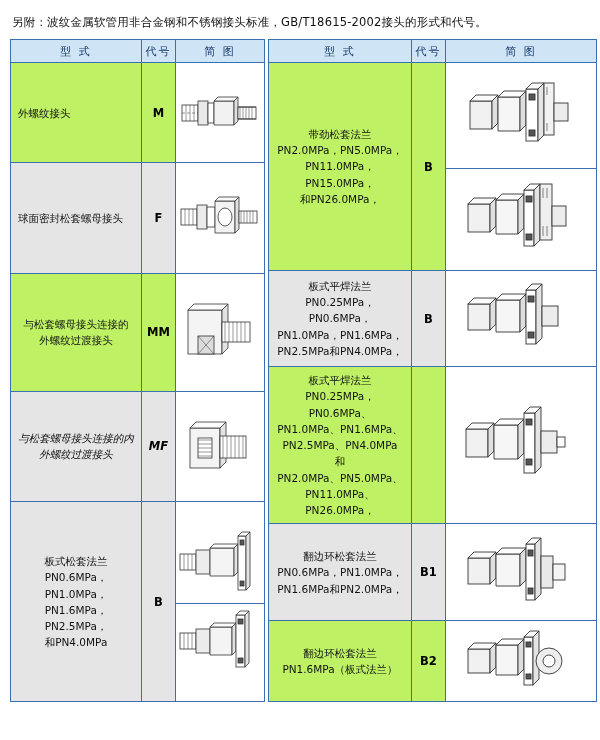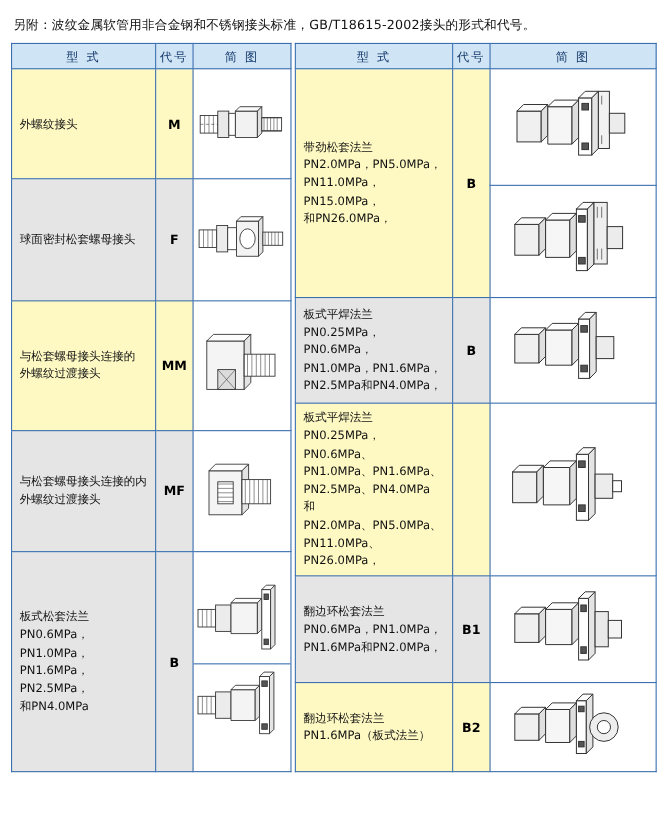--- a/index.html
+++ b/index.html
@@ -60,37 +60,37 @@
     line-height: 1.55;
     padding: 5px 7px;
     color: #111;
   }
   .code-cell {
     text-align: center;
     font-size: 11.5px;
     font-weight: bold;
   }
   .yellow { background: #e5e5e5; }
-  .white { background: #fef9c3; }
+  .white { background: #bef264; }
   .img-cell {
     background: #ffffff;
     text-align: center;
     padding: 2px 0;
   }
   .fig {
     display: block;
     margin: 0 auto;
   }
   .w-typ-l { width: 130px; }
   .w-code-l { width: 33px; }
   .w-img-l { width: 88px; }
   .w-typ-r { width: 142px; }
   .w-code-r { width: 33px; }
   .w-img-r { width: 150px; }
-  .title-line { display: block; }
+  .title-line { display: block; text-align: center; }
 </style>
 </head>
 <body>
 
 <div class="page">
 
   <div class="caption">另附：波纹金属软管用非合金钢和不锈钢接头标准，GB/T18615-2002接头的形式和代号。</div>
 
   <div class="tables">
 
@@ -157,21 +157,21 @@
                 <path d="M10 14 L16 8 L50 8 L44 14 Z" fill="#fcfcfc"></path>
                 <path d="M44 14 L50 8 L50 52 L44 58 Z" fill="#e3e3e3"></path>
                 <rect x="44" y="26" width="28" height="20" fill="#fff"></rect>
                 <path d="M47 26 l0 20 M51 26 l0 20 M55 26 l0 20 M59 26 l0 20 M63 26 l0 20 M67 26 l0 20" stroke-width="0.5"></path>
                 <rect x="20" y="40" width="16" height="18" fill="#dcdcdc"></rect>
                 <path d="M20 40 l16 18 M36 40 l-16 18" stroke-width="0.5"></path>
               </g>
             </svg>
           </td>
         </tr>
-        <tr style="height:86px;">
+        <tr style="height:86px;font-style:italic;">
           <td class="txt-cell yellow">
             <span class="title-line">与松套螺母接头连接的内</span>
             <span class="title-line">外螺纹过渡接头</span>
           </td>
           <td class="code-cell yellow">MF</td>
           <td class="img-cell">
             <svg class="fig" width="84" height="68" viewBox="0 0 84 68">
               <g fill="none" stroke="#333" stroke-width="0.8">
                 <rect x="12" y="16" width="30" height="40" fill="#f4f4f4"></rect>
                 <path d="M12 16 L18 10 L48 10 L42 16 Z" fill="#fcfcfc"></path>

